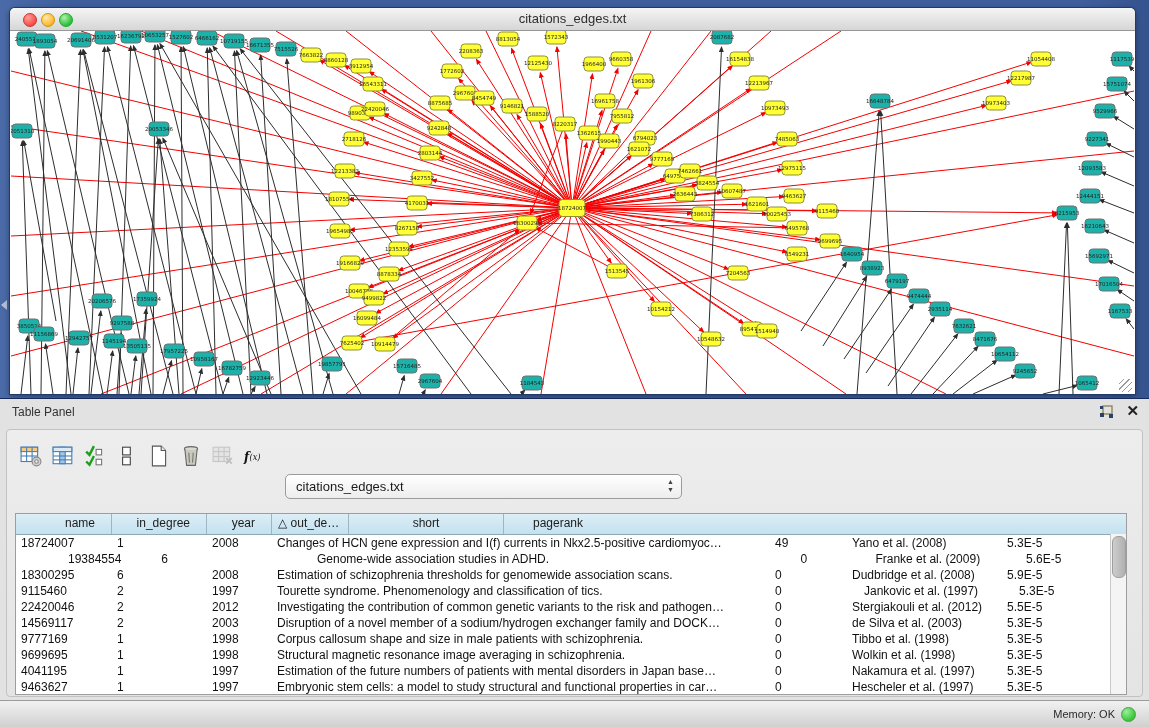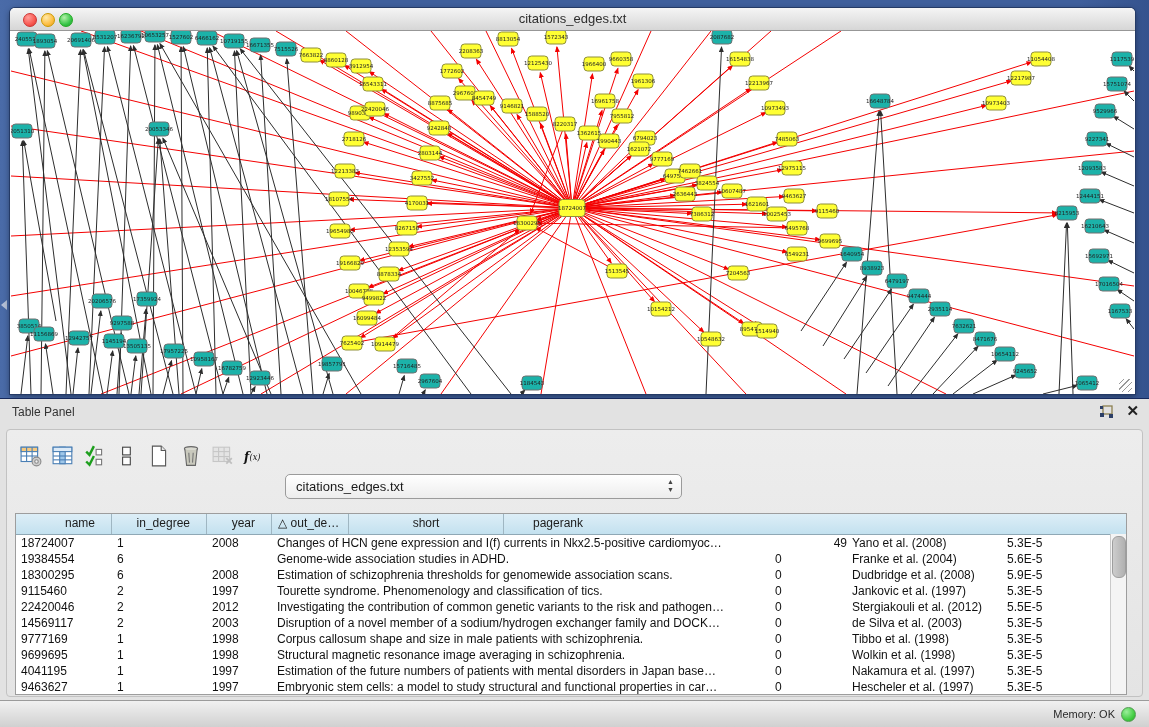--- a/index.html
+++ b/index.html
@@ -879,49 +879,49 @@
           <div class="th" style="width: 77px; text-align: left; padding-right: 12px; padding-left: 6px;">△ out_de…</div>
           <div class="th" style="width: 155px; text-align: center; padding-right: 0px; padding-left: 0px;">short</div>
           <div class="th" style="width: 108px; text-align: center; padding-right: 0px; padding-left: 0px;">pagerank</div>
         </div>
       <div id="tbody">
           <div class="tr">
             <div class="td" style="width: 96px;">18724007</div>
             <div class="td" style="width: 95px;">1</div>
             <div class="td" style="width: 65px;">2008</div>
             <div class="td" style="width: 498px;">Changes of HCN gene expression and I(f) currents in Nkx2.5-positive cardiomyoc…</div>
-            <div class="td" style="width: 77px; text-align: right;">49</div>
+            <div class="td" style="width: 77px;">49</div>
             <div class="td" style="width: 155px;">Yano et al. (2008)</div>
             <div class="td" style="width: 108px;">5.3E-5</div>
           </div>
           <div class="tr">
-            <div class="td" style="width: 96px;">19384554</div>
+            <div class="td" style="width: 96px; margin-left: 47px;">19384554</div>
             <div class="td" style="width: 95px;">6</div>
             <div class="td" style="width: 65px; margin-top: 45px;">2009</div>
             <div class="td" style="width: 498px;">Genome-wide association studies in ADHD.</div>
             <div class="td" style="width: 77px;">0</div>
-            <div class="td" style="width: 155px;">Franke et al. (2004)</div>
+            <div class="td" style="width: 155px;">Franke et al. (2009)</div>
             <div class="td" style="width: 108px;">5.6E-5</div>
           </div>
           <div class="tr">
             <div class="td" style="width: 96px;">18300295</div>
             <div class="td" style="width: 95px;">6</div>
             <div class="td" style="width: 65px;">2008</div>
             <div class="td" style="width: 498px;">Estimation of schizophrenia thresholds for genomewide association scans.</div>
             <div class="td" style="width: 77px;">0</div>
             <div class="td" style="width: 155px;">Dudbridge et al. (2008)</div>
             <div class="td" style="width: 108px;">5.9E-5</div>
           </div>
           <div class="tr">
             <div class="td" style="width: 96px;">9115460</div>
             <div class="td" style="width: 95px;">2</div>
             <div class="td" style="width: 65px;">1997</div>
             <div class="td" style="width: 498px;">Tourette syndrome. Phenomenology and classification of tics.</div>
             <div class="td" style="width: 77px;">0</div>
-            <div class="td" style="width: 155px;">Jankovic et al. (1997)</div>
+            <div class="td" style="width: 155px; margin-left: 12px;">Jankovic et al. (1997)</div>
             <div class="td" style="width: 108px;">5.3E-5</div>
           </div>
           <div class="tr">
             <div class="td" style="width: 96px;">22420046</div>
             <div class="td" style="width: 95px;">2</div>
             <div class="td" style="width: 65px;">2012</div>
             <div class="td" style="width: 498px;">Investigating the contribution of common genetic variants to the risk and pathogen…</div>
             <div class="td" style="width: 77px;">0</div>
             <div class="td" style="width: 155px;">Stergiakouli et al. (2012)</div>
             <div class="td" style="width: 108px;">5.5E-5</div>

